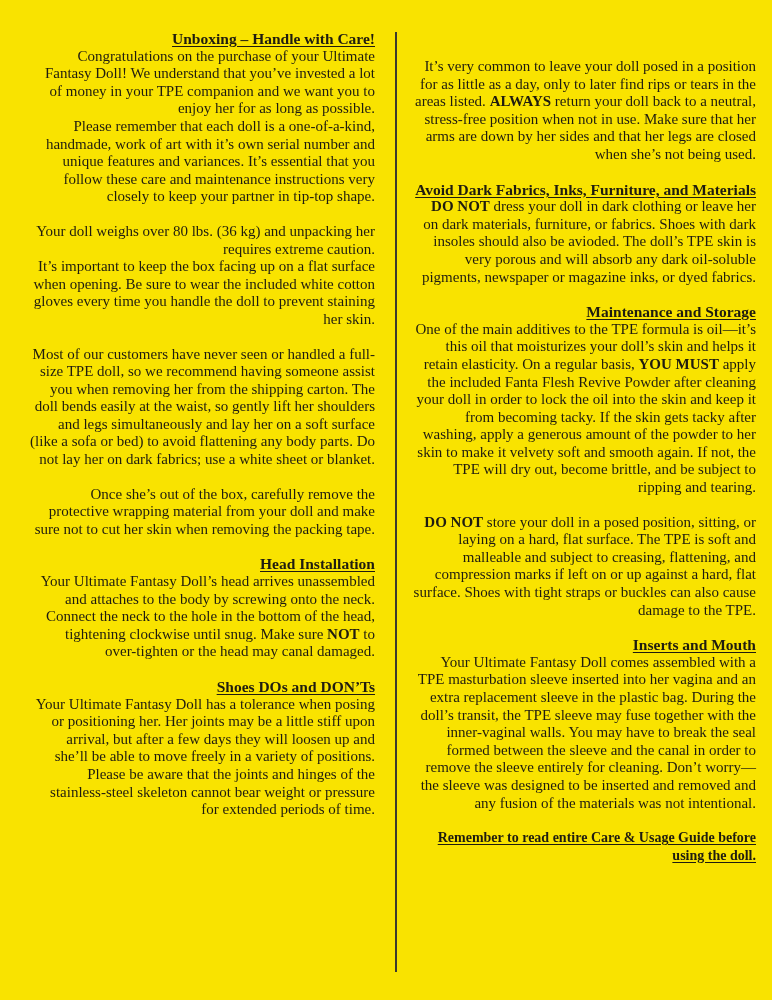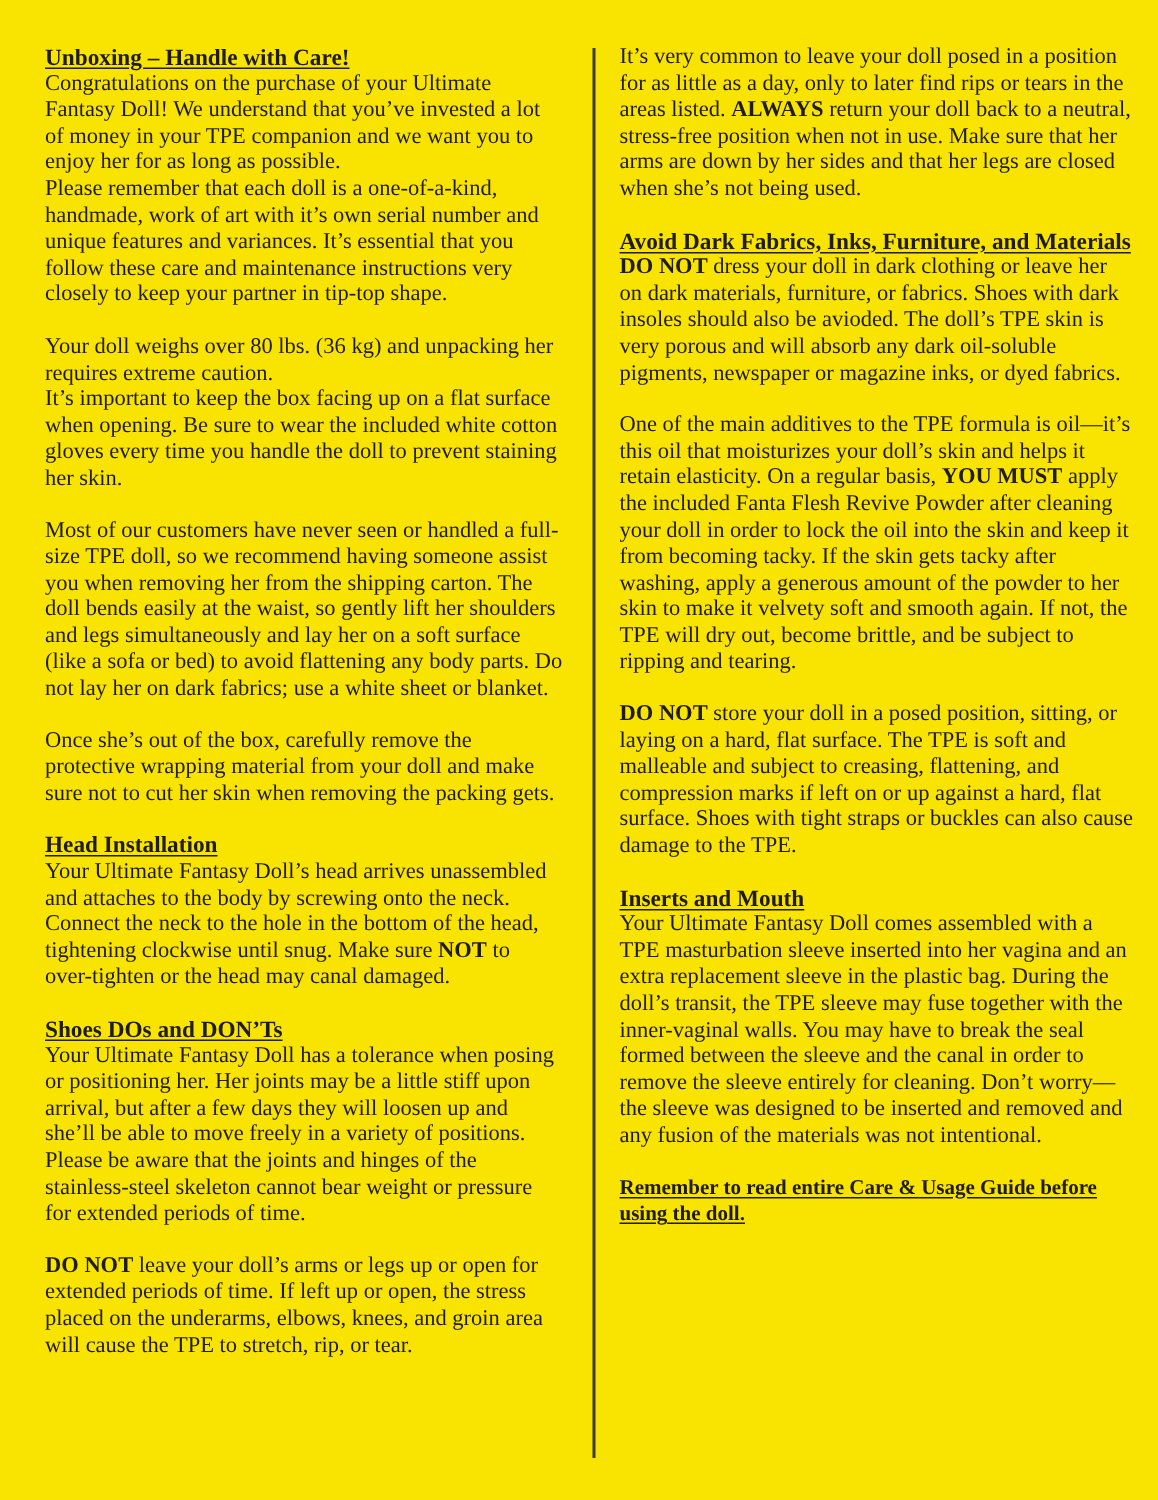--- a/index.html
+++ b/index.html
@@ -14,26 +14,27 @@
     font-family: "Liberation Serif", "DejaVu Serif", serif;
     color: #1f1c10;
   }
   .page {
     box-sizing: border-box;
     width: 772px;
     height: 1000px;
     padding: 30px 16px 18px 30px;
     display: flex;
     align-items: stretch;
+    text-align: right;
   }
   .column {
     box-sizing: border-box;
   }
   .column.left  { width: 345px; flex: 0 0 345px; }
-  .column.right { flex: 1 1 auto; }
+  .column.right { flex: 1 1 auto; margin-top: 28px; }
   .divider {
     flex: 0 0 2px;
     width: 2px;
     background: #3c3a2e;
     margin: 2px 16px 10px 20px;
   }
   .heading {
     font-weight: bold;
     font-size: 15.5px;
     line-height: 17.6px;
@@ -57,31 +58,31 @@
 <body style="background: rgb(249, 227, 0); color: rgb(31, 28, 16);">
 
 <div class="page">
   <div class="column left">
       <div class="heading">Unboxing – Handle with Care!</div>
       <p class="para"><span class="">Congratulations on the purchase of your Ultimate Fantasy Doll! We understand that you’ve invested a lot of money in your TPE companion and we want you to enjoy her for as long as possible.
 Please remember that each doll is a one-of-a-kind, handmade, work of art with it’s own serial number and unique features and variances. It’s essential that you follow these care and maintenance instructions very closely to keep your partner in tip-top shape.</span></p>
       <p class="para"><span class="">Your doll weighs over 80 lbs. (36 kg) and unpacking her requires extreme caution.
 It’s important to keep the box facing up on a flat surface when opening. Be sure to wear the included white cotton gloves every time you handle the doll to prevent staining her skin.</span></p>
       <p class="para"><span class="">Most of our customers have never seen or handled a full-size TPE doll, so we recommend having someone assist you when removing her from the shipping carton. The doll bends easily at the waist, so gently lift her shoulders and legs simultaneously and lay her on a soft surface (like a sofa or bed) to avoid flattening any body parts. Do not lay her on dark fabrics; use a white sheet or blanket.</span></p>
-      <p class="para"><span class="">Once she’s out of the box, carefully remove the protective wrapping material from your doll and make sure not to cut her skin when removing the packing gets.</span></p>
+      <p class="para"><span class="">Once she’s out of the box, carefully remove the protective wrapping material from your doll and make sure not to cut her skin when removing the packing tape.</span></p>
       <div class="heading">Head Installation</div>
       <p class="para"><span class="">Your Ultimate Fantasy Doll’s head arrives unassembled and attaches to the body by screwing onto the neck. Connect the neck to the hole in the bottom of the head, tightening clockwise until snug. Make sure </span><span class="b">NOT</span><span class=""> to over-tighten or the head may canal damaged.</span></p>
       <div class="heading">Shoes DOs and DON’Ts</div>
       <p class="para"><span class="">Your Ultimate Fantasy Doll has a tolerance when posing or positioning her. Her joints may be a little stiff upon arrival, but after a few days they will loosen up and she’ll be able to move freely in a variety of positions. Please be aware that the joints and hinges of the stainless-steel skeleton cannot bear weight or pressure for extended periods of time.</span></p>
-      <p class="para"><span class="b">DO NOT</span><span class=""> leave your doll’s arms or legs up or open for extended periods of time. If left up or open, the stress placed on the underarms, elbows, knees, and groin area will cause the TPE to stretch, rip, or tear.</span></p>
     </div>
   <div class="divider" style="background: rgb(60, 58, 46);"></div>
   <div class="column right">
       <p class="para"><span class="">It’s very common to leave your doll posed in a position for as little as a day, only to later find rips or tears in the areas listed. </span><span class="b">ALWAYS</span><span class=""> return your doll back to a neutral, stress-free position when not in use. Make sure that her arms are down by her sides and that her legs are closed when she’s not being used.</span></p>
       <div class="heading">Avoid Dark Fabrics, Inks, Furniture, and Materials</div>
       <p class="para"><span class="b">DO NOT</span><span class=""> dress your doll in dark clothing or leave her on dark materials, furniture, or fabrics. Shoes with dark insoles should also be avioded. The doll’s TPE skin is very porous and will absorb any dark oil-soluble pigments, newspaper or magazine inks, or dyed fabrics.</span></p>
+      <div class="heading">Maintenance and Storage</div>
       <p class="para"><span class="">One of the main additives to the TPE formula is oil—it’s this oil that moisturizes your doll’s skin and helps it retain elasticity. On a regular basis, </span><span class="b">YOU MUST</span><span class=""> apply the included Fanta Flesh Revive Powder after cleaning your doll in order to lock the oil into the skin and keep it from becoming tacky. If the skin gets tacky after washing, apply a generous amount of the powder to her skin to make it velvety soft and smooth again. If not, the TPE will dry out, become brittle, and be subject to ripping and tearing.</span></p>
       <p class="para"><span class="b">DO NOT</span><span class=""> store your doll in a posed position, sitting, or laying on a hard, flat surface. The TPE is soft and malleable and subject to creasing, flattening, and compression marks if left on or up against a hard, flat surface. Shoes with tight straps or buckles can also cause damage to the TPE.</span></p>
       <div class="heading">Inserts and Mouth</div>
       <p class="para"><span class="">Your Ultimate Fantasy Doll comes assembled with a TPE masturbation sleeve inserted into her vagina and an extra replacement sleeve in the plastic bag. During the doll’s transit, the TPE sleeve may fuse together with the inner-vaginal walls. You may have to break the seal formed between the sleeve and the canal in order to remove the sleeve entirely for cleaning. Don’t worry—the sleeve was designed to be inserted and removed and any fusion of the materials was not intentional.</span></p>
       <div class="heading closing">Remember to read entire Care &amp; Usage Guide before using the doll.</div>
     </div>
 </div>
 
 </body></html>

